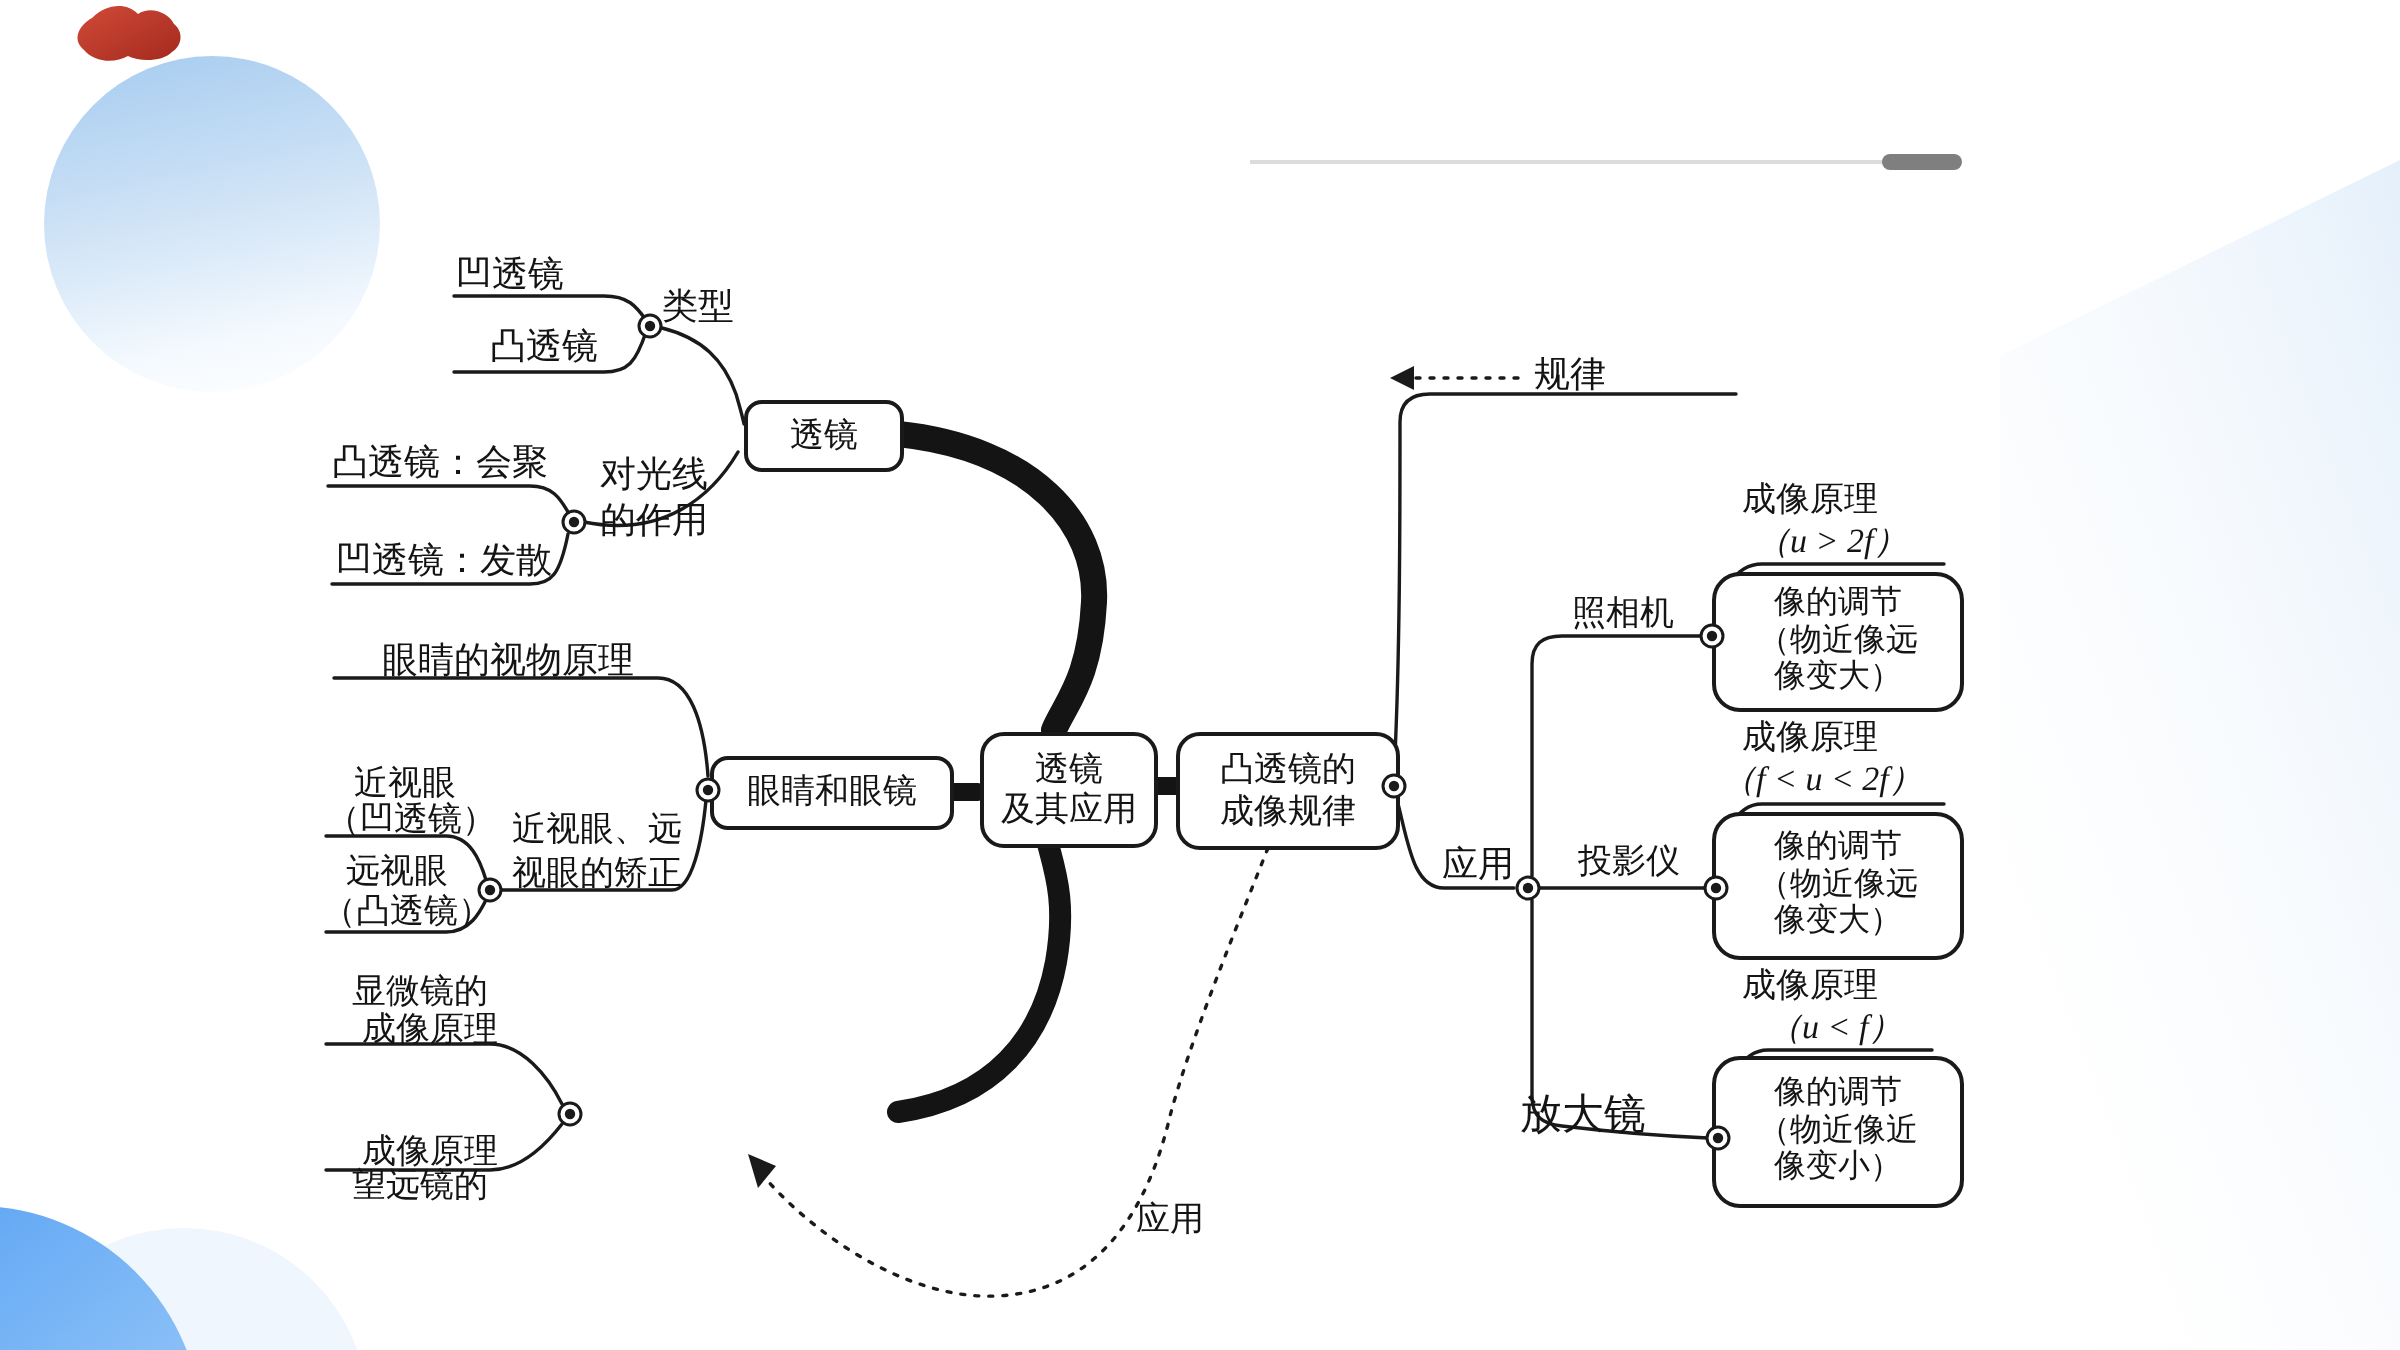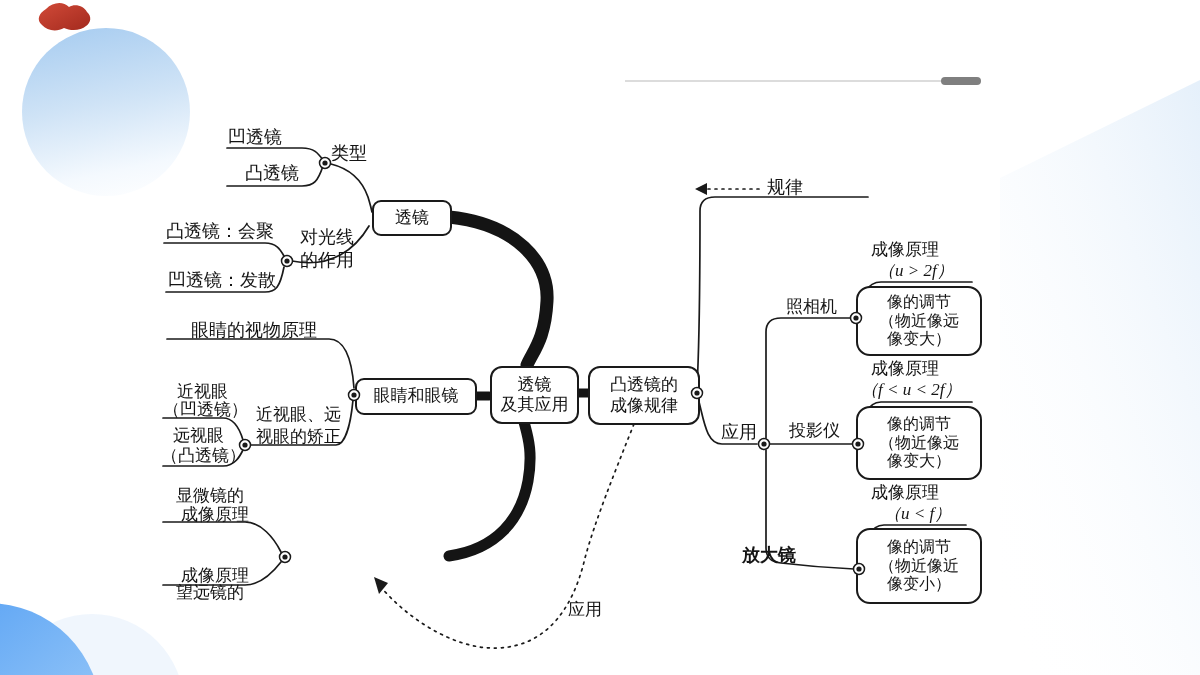--- a/index.html
+++ b/index.html
@@ -155,21 +155,21 @@
   <div class="t" style="left:181px;top:503px;font-size:17px;">成像原理</div>
   <div class="t" style="left:176px;top:545px;font-size:17px;margin-top:36px;">望远镜的</div>
   <div class="t" style="left:181px;top:564px;font-size:17px;">成像原理</div>
 
   <div class="t" style="left:767px;top:175px;font-size:18px;">规律</div>
   <div class="t" style="left:721px;top:420px;font-size:18px;">应用</div>
   <div class="t" style="left:568px;top:598px;font-size:17px;">应用</div>
 
   <div class="t" style="left:786px;top:295px;font-size:17px;">照相机</div>
   <div class="t" style="left:789px;top:419px;font-size:17px;">投影仪</div>
-  <div class="t" style="left:742px;top:543px;font-size:18px;font-weight:bold;">放大镜</div>
+  <div class="t" style="left:760px;top:543px;font-size:21px;">放大镜</div>
 
   <div class="t" style="left:871px;top:238px;font-size:17px;">成像原理</div>
   <div class="t math" style="left:878px;top:259px;font-size:17px;">（u &gt; 2f）</div>
   <div class="t" style="left:871px;top:357px;font-size:17px;">成像原理</div>
   <div class="t math" style="left:861px;top:378px;font-size:17px;">（f &lt; u &lt; 2f）</div>
   <div class="t" style="left:871px;top:481px;font-size:17px;">成像原理</div>
   <div class="t math" style="left:884px;top:502px;font-size:17px;">（u &lt; f）</div>
 
   <svg width="1200" height="675" viewBox="0 0 1200 675" style="pointer-events:none;">
     <g>

